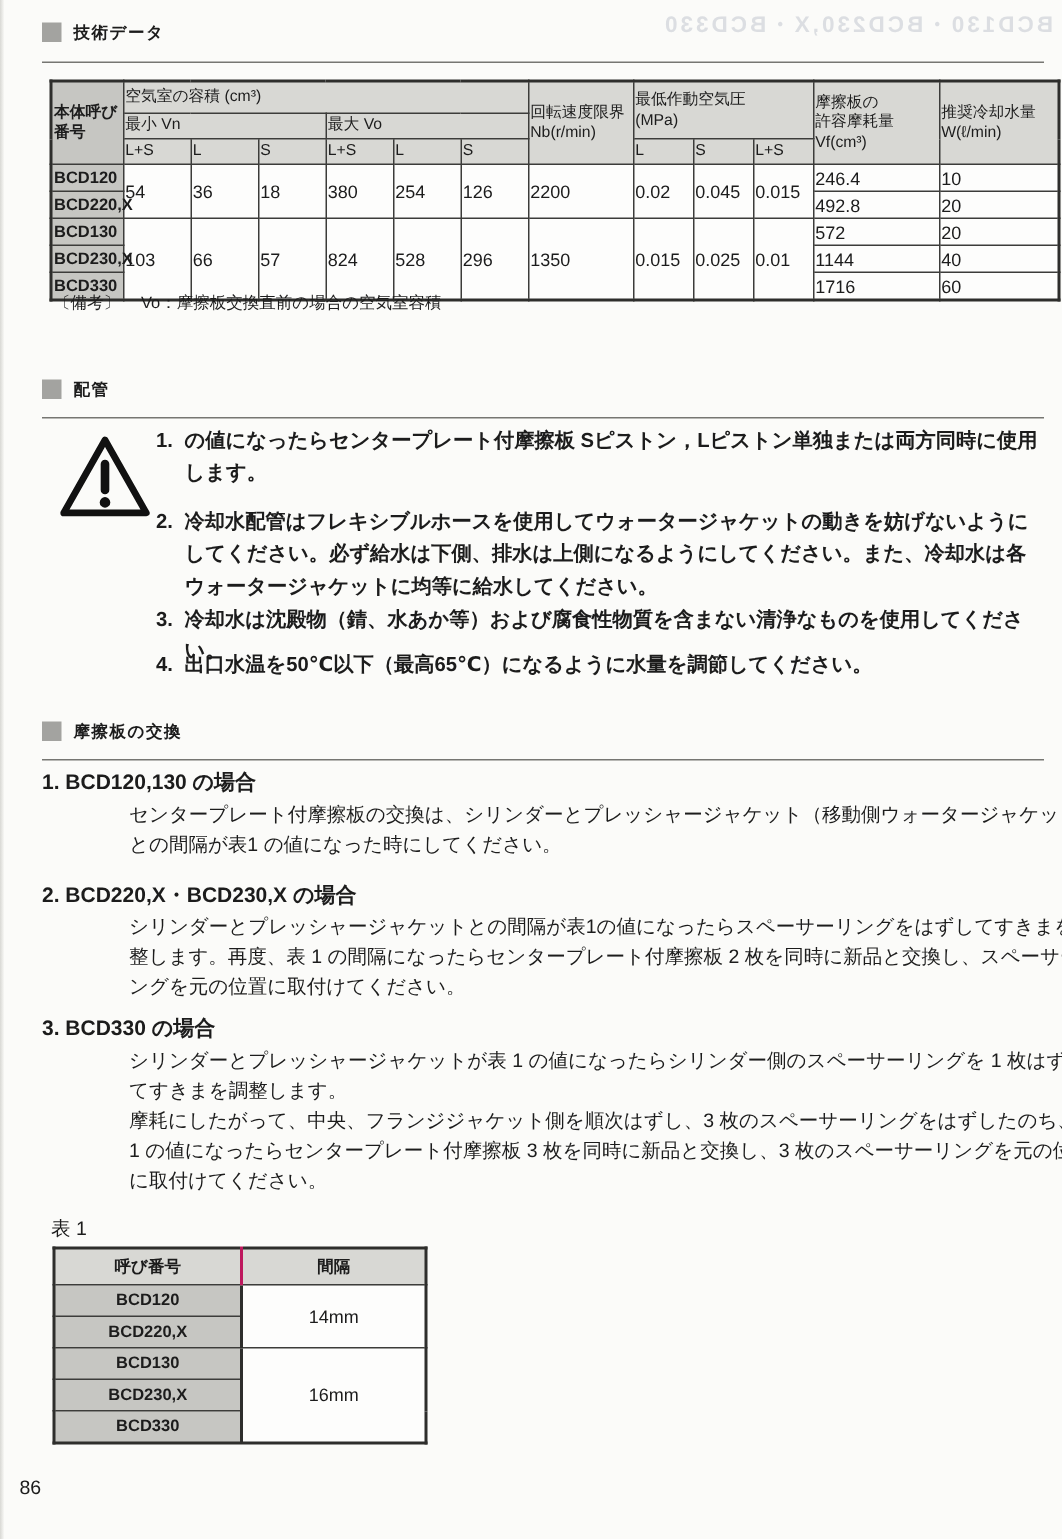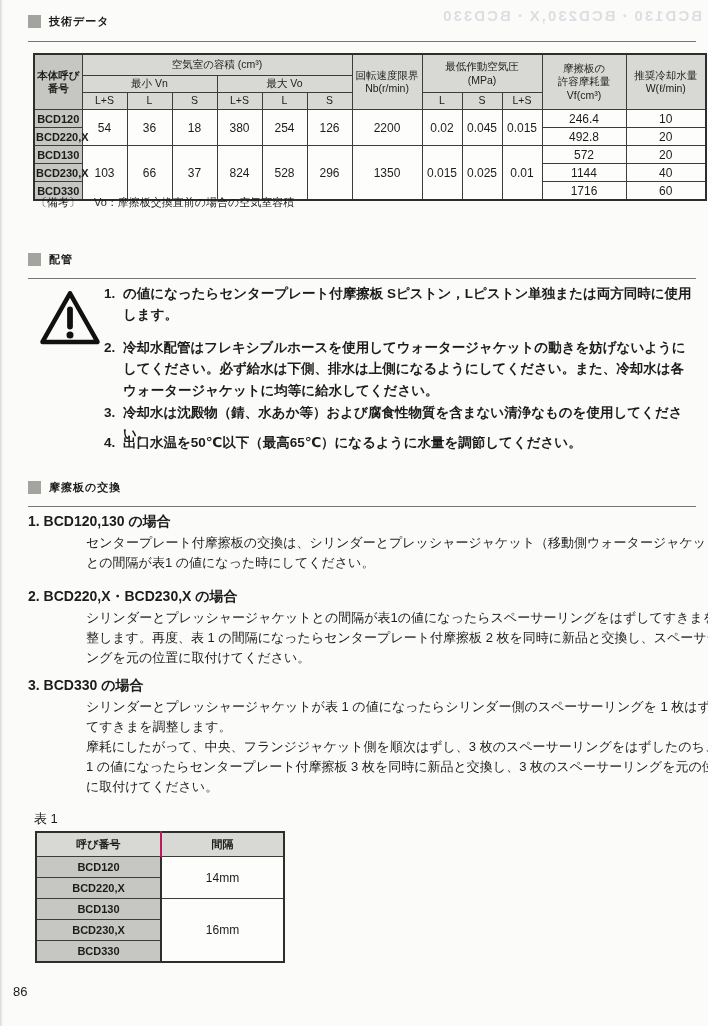--- a/index.html
+++ b/index.html
@@ -17,21 +17,21 @@
   }
   
   .sec-head{position:absolute;left:28px;display:flex;align-items:center;gap:8px;
     font-weight:bold;font-size:11px;letter-spacing:1px;}
   .sec-square{width:13px;height:13px;background:#a3a3a0;flex:none;}
   .sec-rule{position:absolute;left:28px;width:668px;height:1px;background:#767672;}
 
   
   table{border-collapse:collapse;table-layout:fixed;}
   .spec{position:absolute;left:33px;top:53px;width:672px;border:2px solid #2e2e2c;}
-  .spec td{border:1px solid #3c3c3a;text-align:center;vertical-align:middle;padding:0 1px;}
+  .spec td{border:1px solid #3c3c3a;vertical-align:middle;padding:0 1px;}
   .spec .hdr{background:#d8d8d4;font-size:10.5px;font-weight:normal;line-height:1.25;}
   .spec .model{background:#c6c6c2;font-weight:bold;font-size:11px;}
   .spec .val{background:#fdfdfc;font-size:12px;}
   .spec tr.h1 td{height:20px;}
   .spec tr.h2 td{height:16px;}
   .spec tr.h3 td{height:16px;}
   .spec tr.dr td{height:17px;}
 
   
   .notes{position:absolute;left:36px;top:194px;display:flex;gap:14px;
@@ -143,21 +143,21 @@
   </tr>
   <tr class="dr">
     <td class="model">BCD220,X</td>
     <td class="val">492.8</td>
     <td class="val">20</td>
   </tr>
   <tr class="dr">
     <td class="model">BCD130</td>
     <td rowspan="3" class="val">103</td>
     <td rowspan="3" class="val">66</td>
-    <td rowspan="3" class="val">37</td>
+    <td rowspan="3" class="val">57</td>
     <td rowspan="3" class="val">824</td>
     <td rowspan="3" class="val">528</td>
     <td rowspan="3" class="val">296</td>
     <td rowspan="3" class="val">1350</td>
     <td rowspan="3" class="val">0.015</td>
     <td rowspan="3" class="val">0.025</td>
     <td rowspan="3" class="val">0.01</td>
     <td class="val">572</td>
     <td class="val">20</td>
   </tr>

